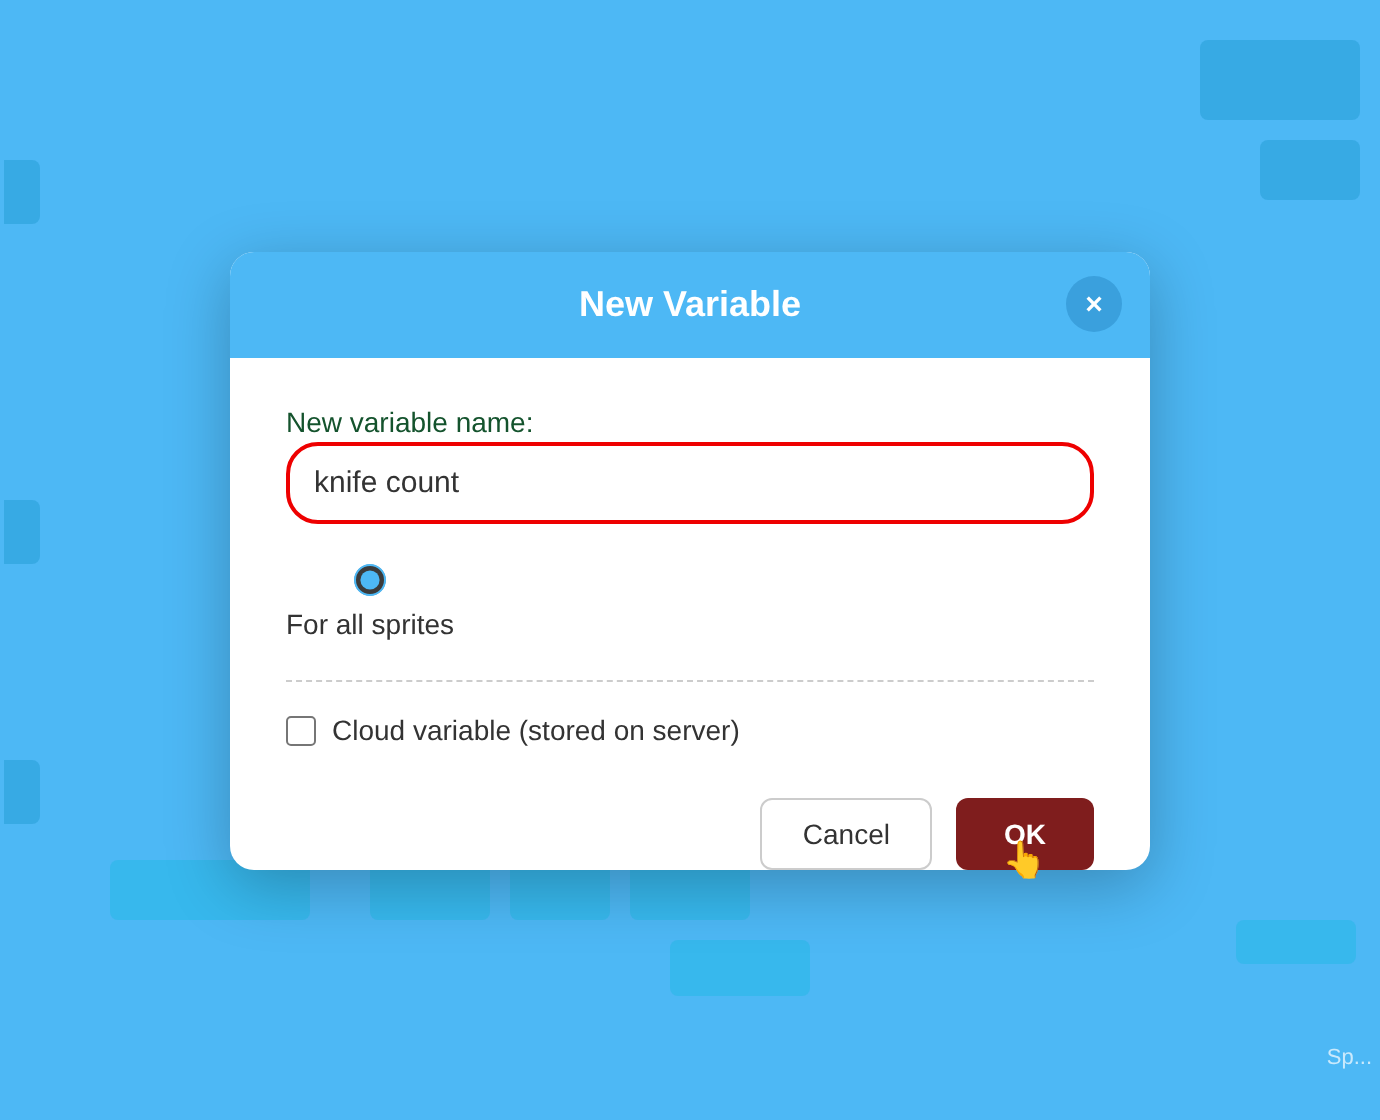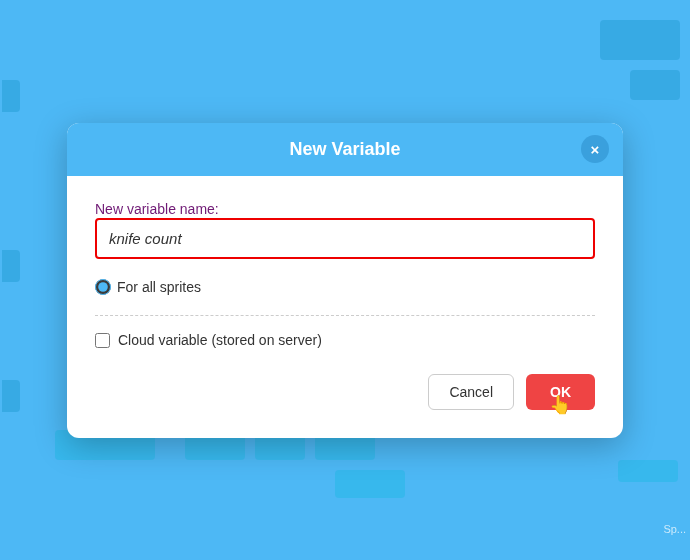--- a/index.html
+++ b/index.html
@@ -22,22 +22,21 @@
       inset: 0;
       pointer-events: none;
     }
 
     
     .dialog {
       position: relative;
       z-index: 10;
       background: white;
       border-radius: 12px;
-      width: 556px;
-      padding-bottom: 28px;
+      width: 460px;
       box-shadow: 0 8px 32px rgba(0,0,0,0.25);
     }
 
     .dialog-header {
       background: #4db8f5;
       border-radius: 12px 12px 0 0;
       padding: 16px 20px;
       display: flex;
       align-items: center;
       justify-content: center;
@@ -69,49 +68,49 @@
       font-weight: bold;
       line-height: 1;
     }
 
     .dialog-body {
       padding: 24px 28px 8px 28px;
     }
 
     .field-label {
       font-size: 14px;
-      color: #701a75;
+      color: #14532d;
       margin-bottom: 8px;
     }
 
     .variable-input {
       width: 100%;
       padding: 10px 12px;
       font-size: 15px;
       border: 2px solid #e00;
-      border-radius: 4px;
+      border-radius: 16px;
       outline: none;
       color: #333;
-      font-style: italic;
     }
 
     .radio-group {
       display: flex;
       gap: 28px;
       margin-top: 20px;
       align-items: center;
     }
 
     .radio-option {
       display: flex;
       align-items: center;
       gap: 6px;
       font-size: 14px;
       color: #333;
       cursor: pointer;
+      flex-direction: column;
     }
 
     .radio-option input[type="radio"] {
       accent-color: #4db8f5;
       width: 16px;
       height: 16px;
       cursor: pointer;
     }
 
     .divider {
@@ -150,21 +149,21 @@
       background: white;
       font-size: 14px;
       color: #333;
       cursor: pointer;
     }
 
     .btn-ok {
       padding: 9px 24px;
       border: none;
       border-radius: 6px;
-      background: #ef4444;
+      background: #7f1d1d;
       font-size: 14px;
       color: white;
       cursor: pointer;
       font-weight: 600;
       position: relative;
     }
 
     .cursor-hand {
       position: absolute;
       bottom: -6px;

